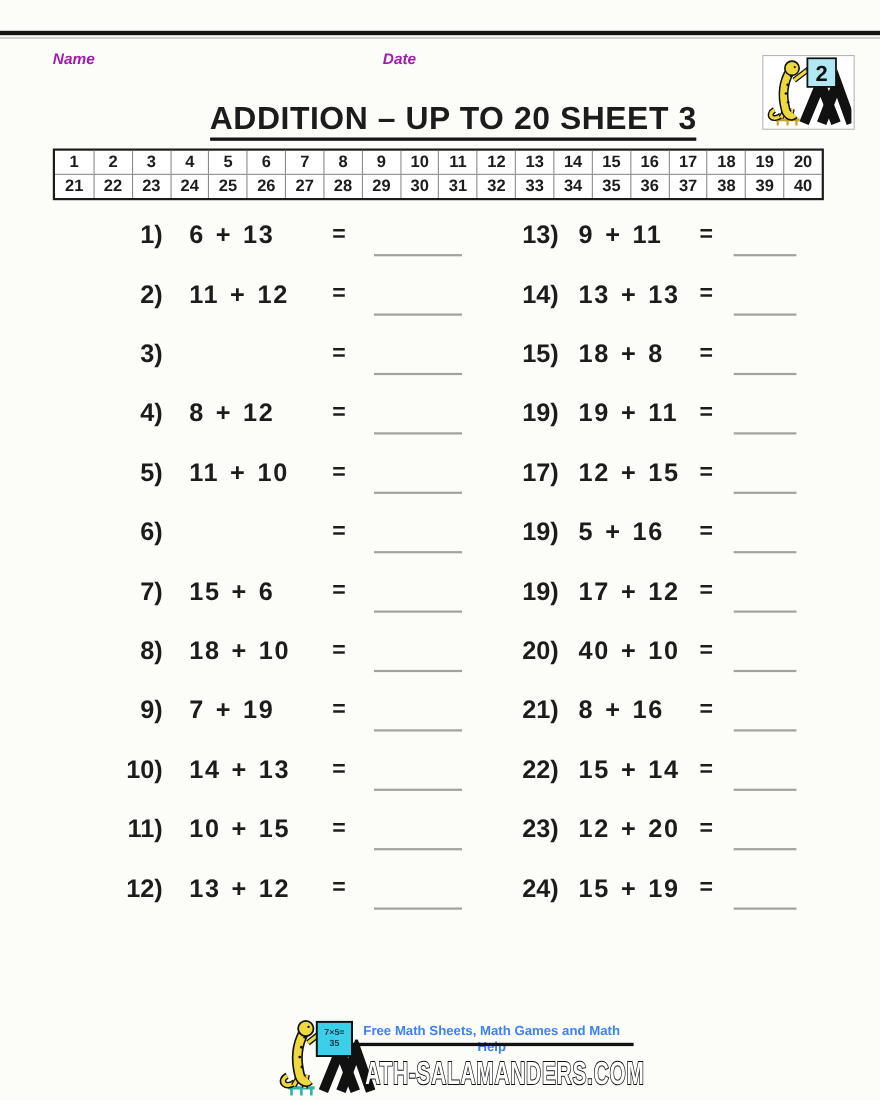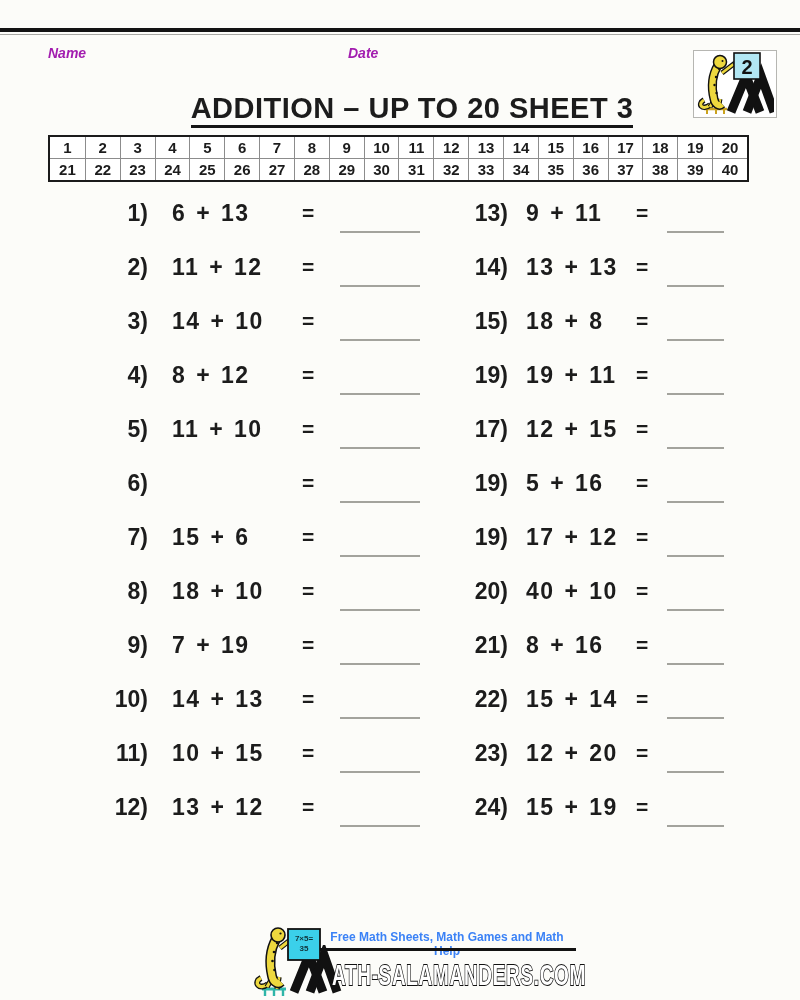--- a/index.html
+++ b/index.html
@@ -151,21 +151,20 @@
         <div class="ansline"></div>
       </div>
       <div class="prow">
         <span class="pnum">2)</span>
         <span class="pexpr">11 + 12</span>
         <span class="peq">=</span>
         <div class="ansline"></div>
       </div>
       <div class="prow">
         <span class="pnum">3)</span>
-        <span class="pexpr">14 + 10</span>
         <span class="peq">=</span>
         <div class="ansline"></div>
       </div>
       <div class="prow">
         <span class="pnum">4)</span>
         <span class="pexpr">8 + 12</span>
         <span class="peq">=</span>
         <div class="ansline"></div>
       </div>
       <div class="prow">

